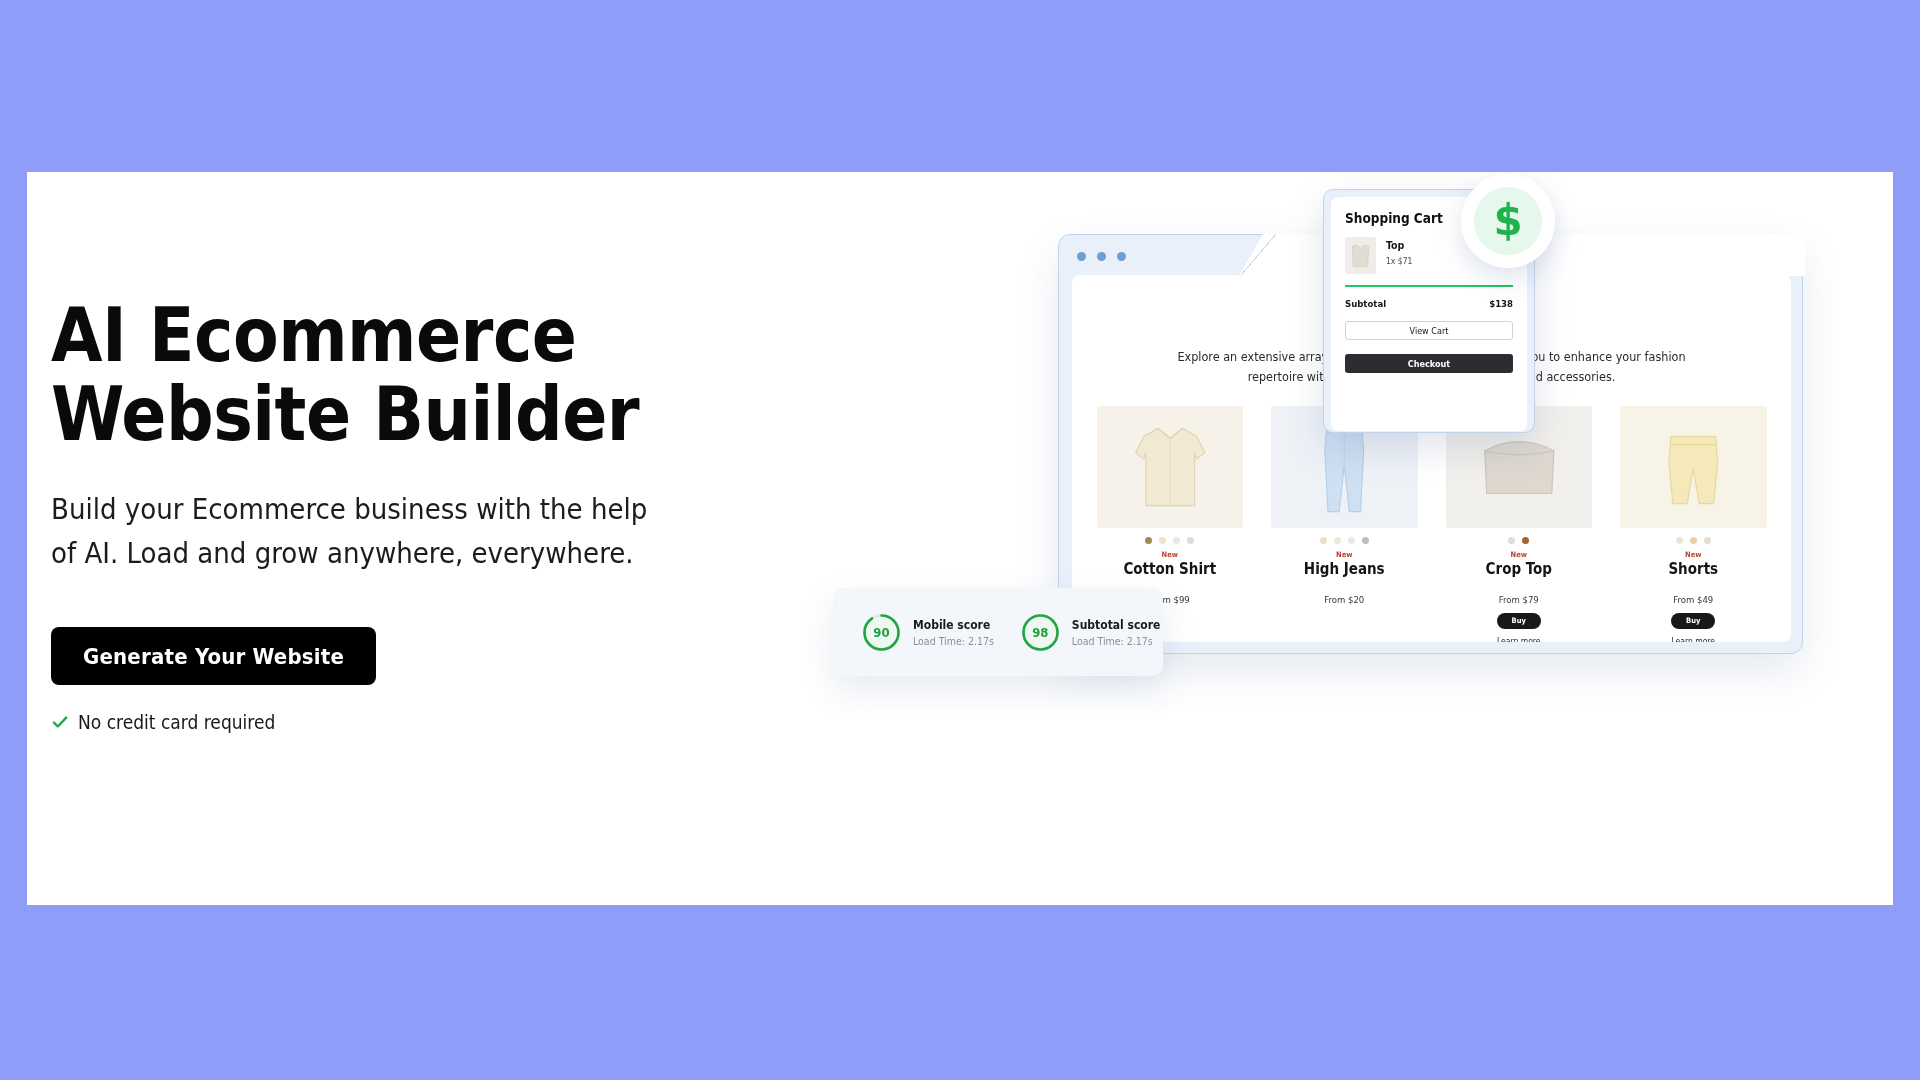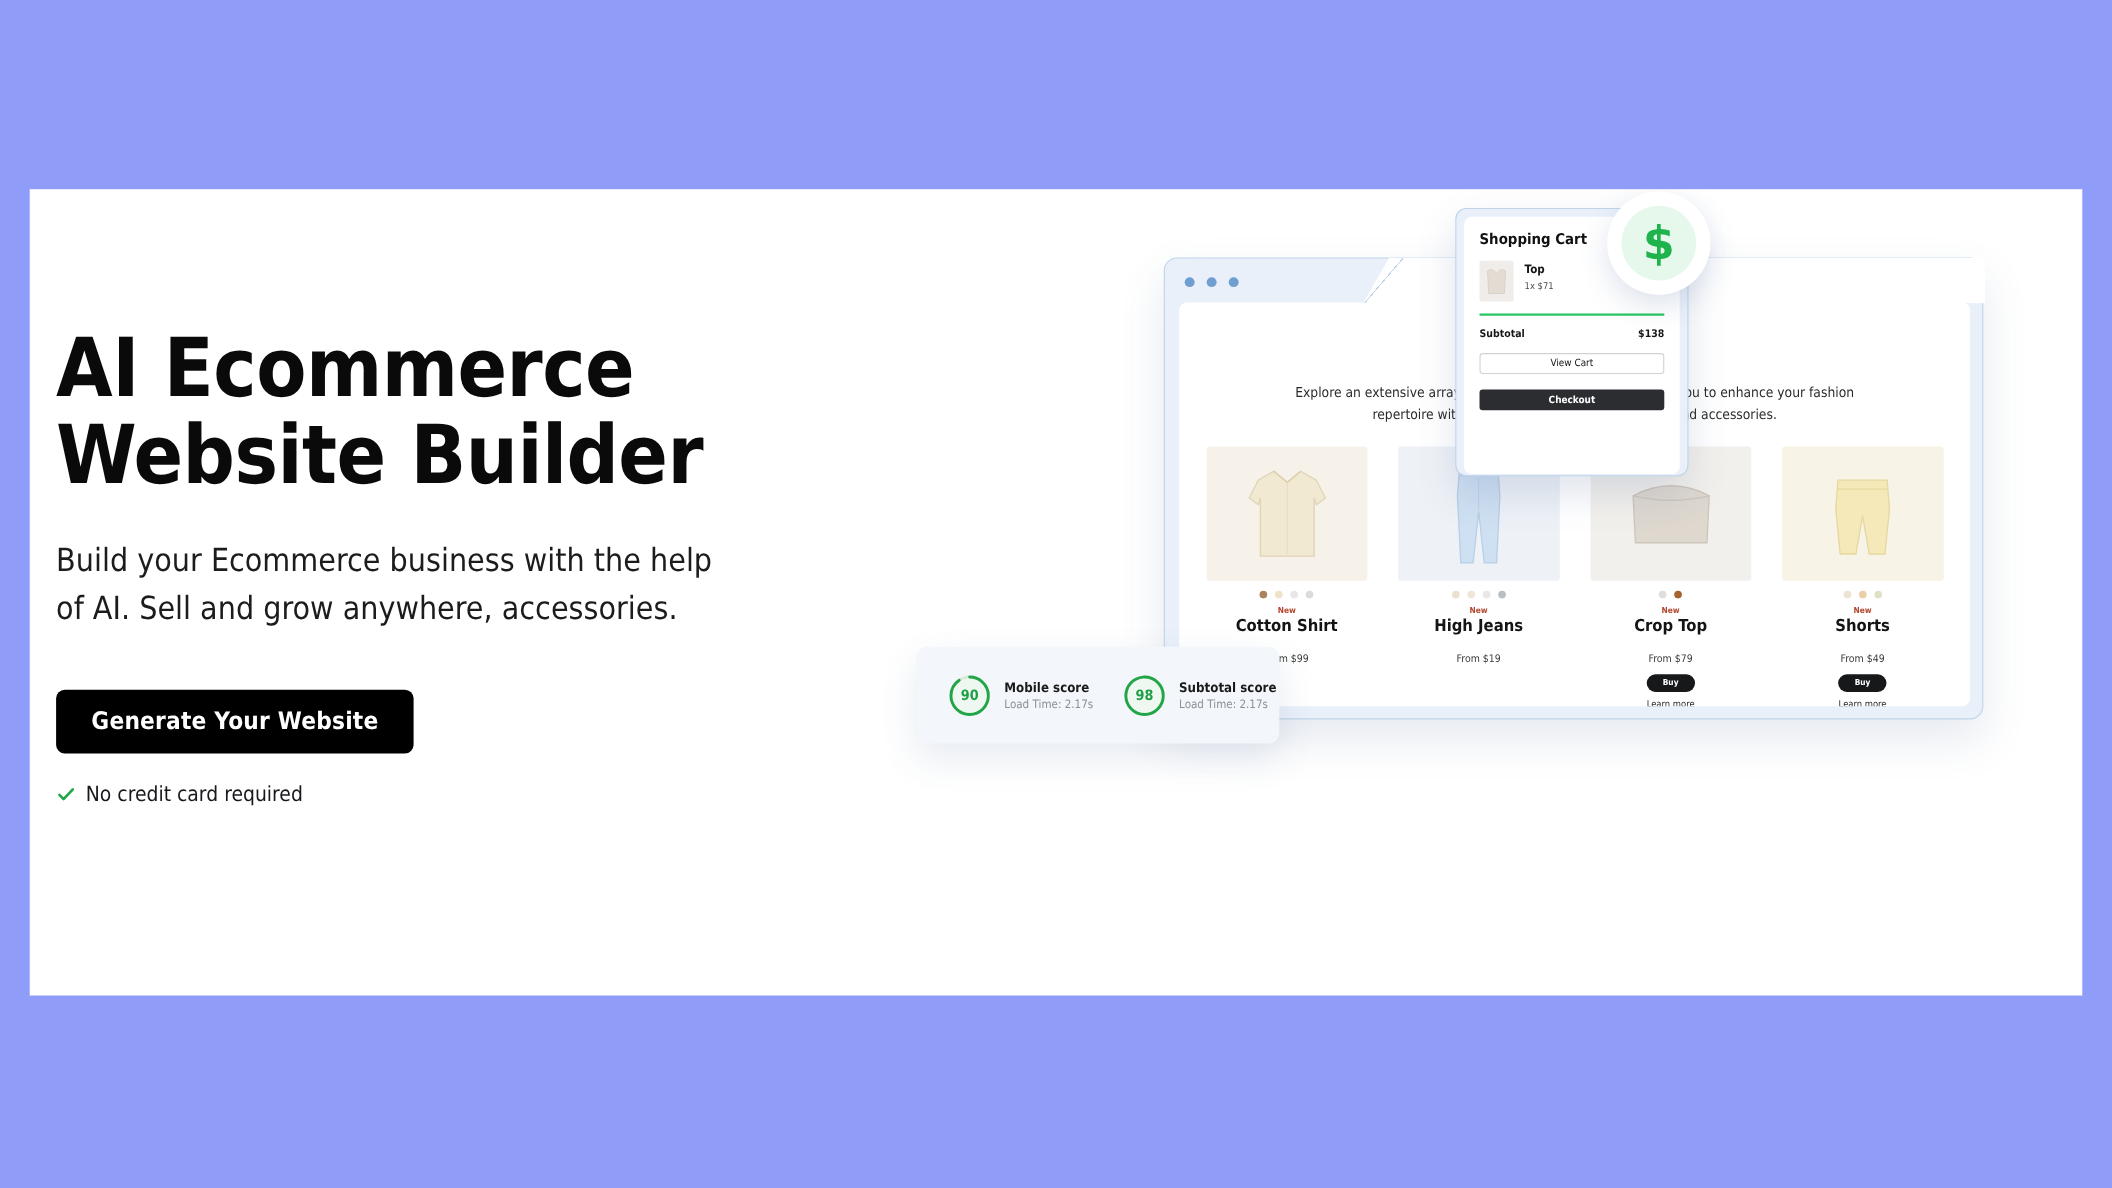--- a/index.html
+++ b/index.html
@@ -362,21 +362,21 @@
 </style>
 </head>
 <body>
 
 <div class="hero-panel">
 
   <div class="hero-left">
     <h1 class="hero-title">AI Ecommerce
 Website Builder</h1>
     <p class="hero-sub">Build your Ecommerce business with the help
-of AI. Sell and grow anywhere, accessories.</p>
+of AI. Load and grow anywhere, everywhere.</p>
     <button class="cta-button">Generate Your Website</button>
     <div class="cta-note">
       <span>
         <svg class="check-icon" viewBox="0 0 18 18">
             <path d="M3 9.6l3.8 3.9L15.2 4.6" fill="none" stroke="#1fa84a" stroke-width="2.4" stroke-linecap="round" stroke-linejoin="round"></path>
           </svg>
       </span>
       <span>No credit card required</span>
     </div>
   </div>
@@ -418,21 +418,21 @@
                   <path d="M50 28 L50 56" stroke="#bcd3ea" stroke-width="1"></path>
                 </svg></div>
               <div class="swatches">
                 <span class="swatch" style="background: rgb(235, 223, 205);"></span>
                 <span class="swatch" style="background: rgb(239, 230, 214);"></span>
                 <span class="swatch" style="background: rgb(232, 232, 232);"></span>
                 <span class="swatch" style="background: rgb(185, 190, 198);"></span>
               </div>
               <div class="badge-new">New</div>
               <div class="product-name">High Jeans</div>
-              <div class="product-price">From $19</div>
+              <div class="product-price">From $20</div>
             </div>
             <div class="product-card">
               <div class="product-img" style="background: rgb(242, 240, 236);"><svg viewBox="0 0 100 120" width="100%" height="100%" preserveAspectRatio="xMidYMid meet">
                   <path d="M16 44 Q50 26 84 44 L82 86 L18 86 Z" fill="#ded8cf" stroke="#cdc6bb" stroke-width="1.2"></path>
                   <path d="M16 44 Q50 52 84 44" fill="none" stroke="#cdc6bb" stroke-width="1.2"></path>
                 </svg></div>
               <div class="swatches">
                 <span class="swatch" style="background: rgb(222, 222, 222);"></span>
                 <span class="swatch" style="background: rgb(168, 98, 44);"></span>
               </div>

